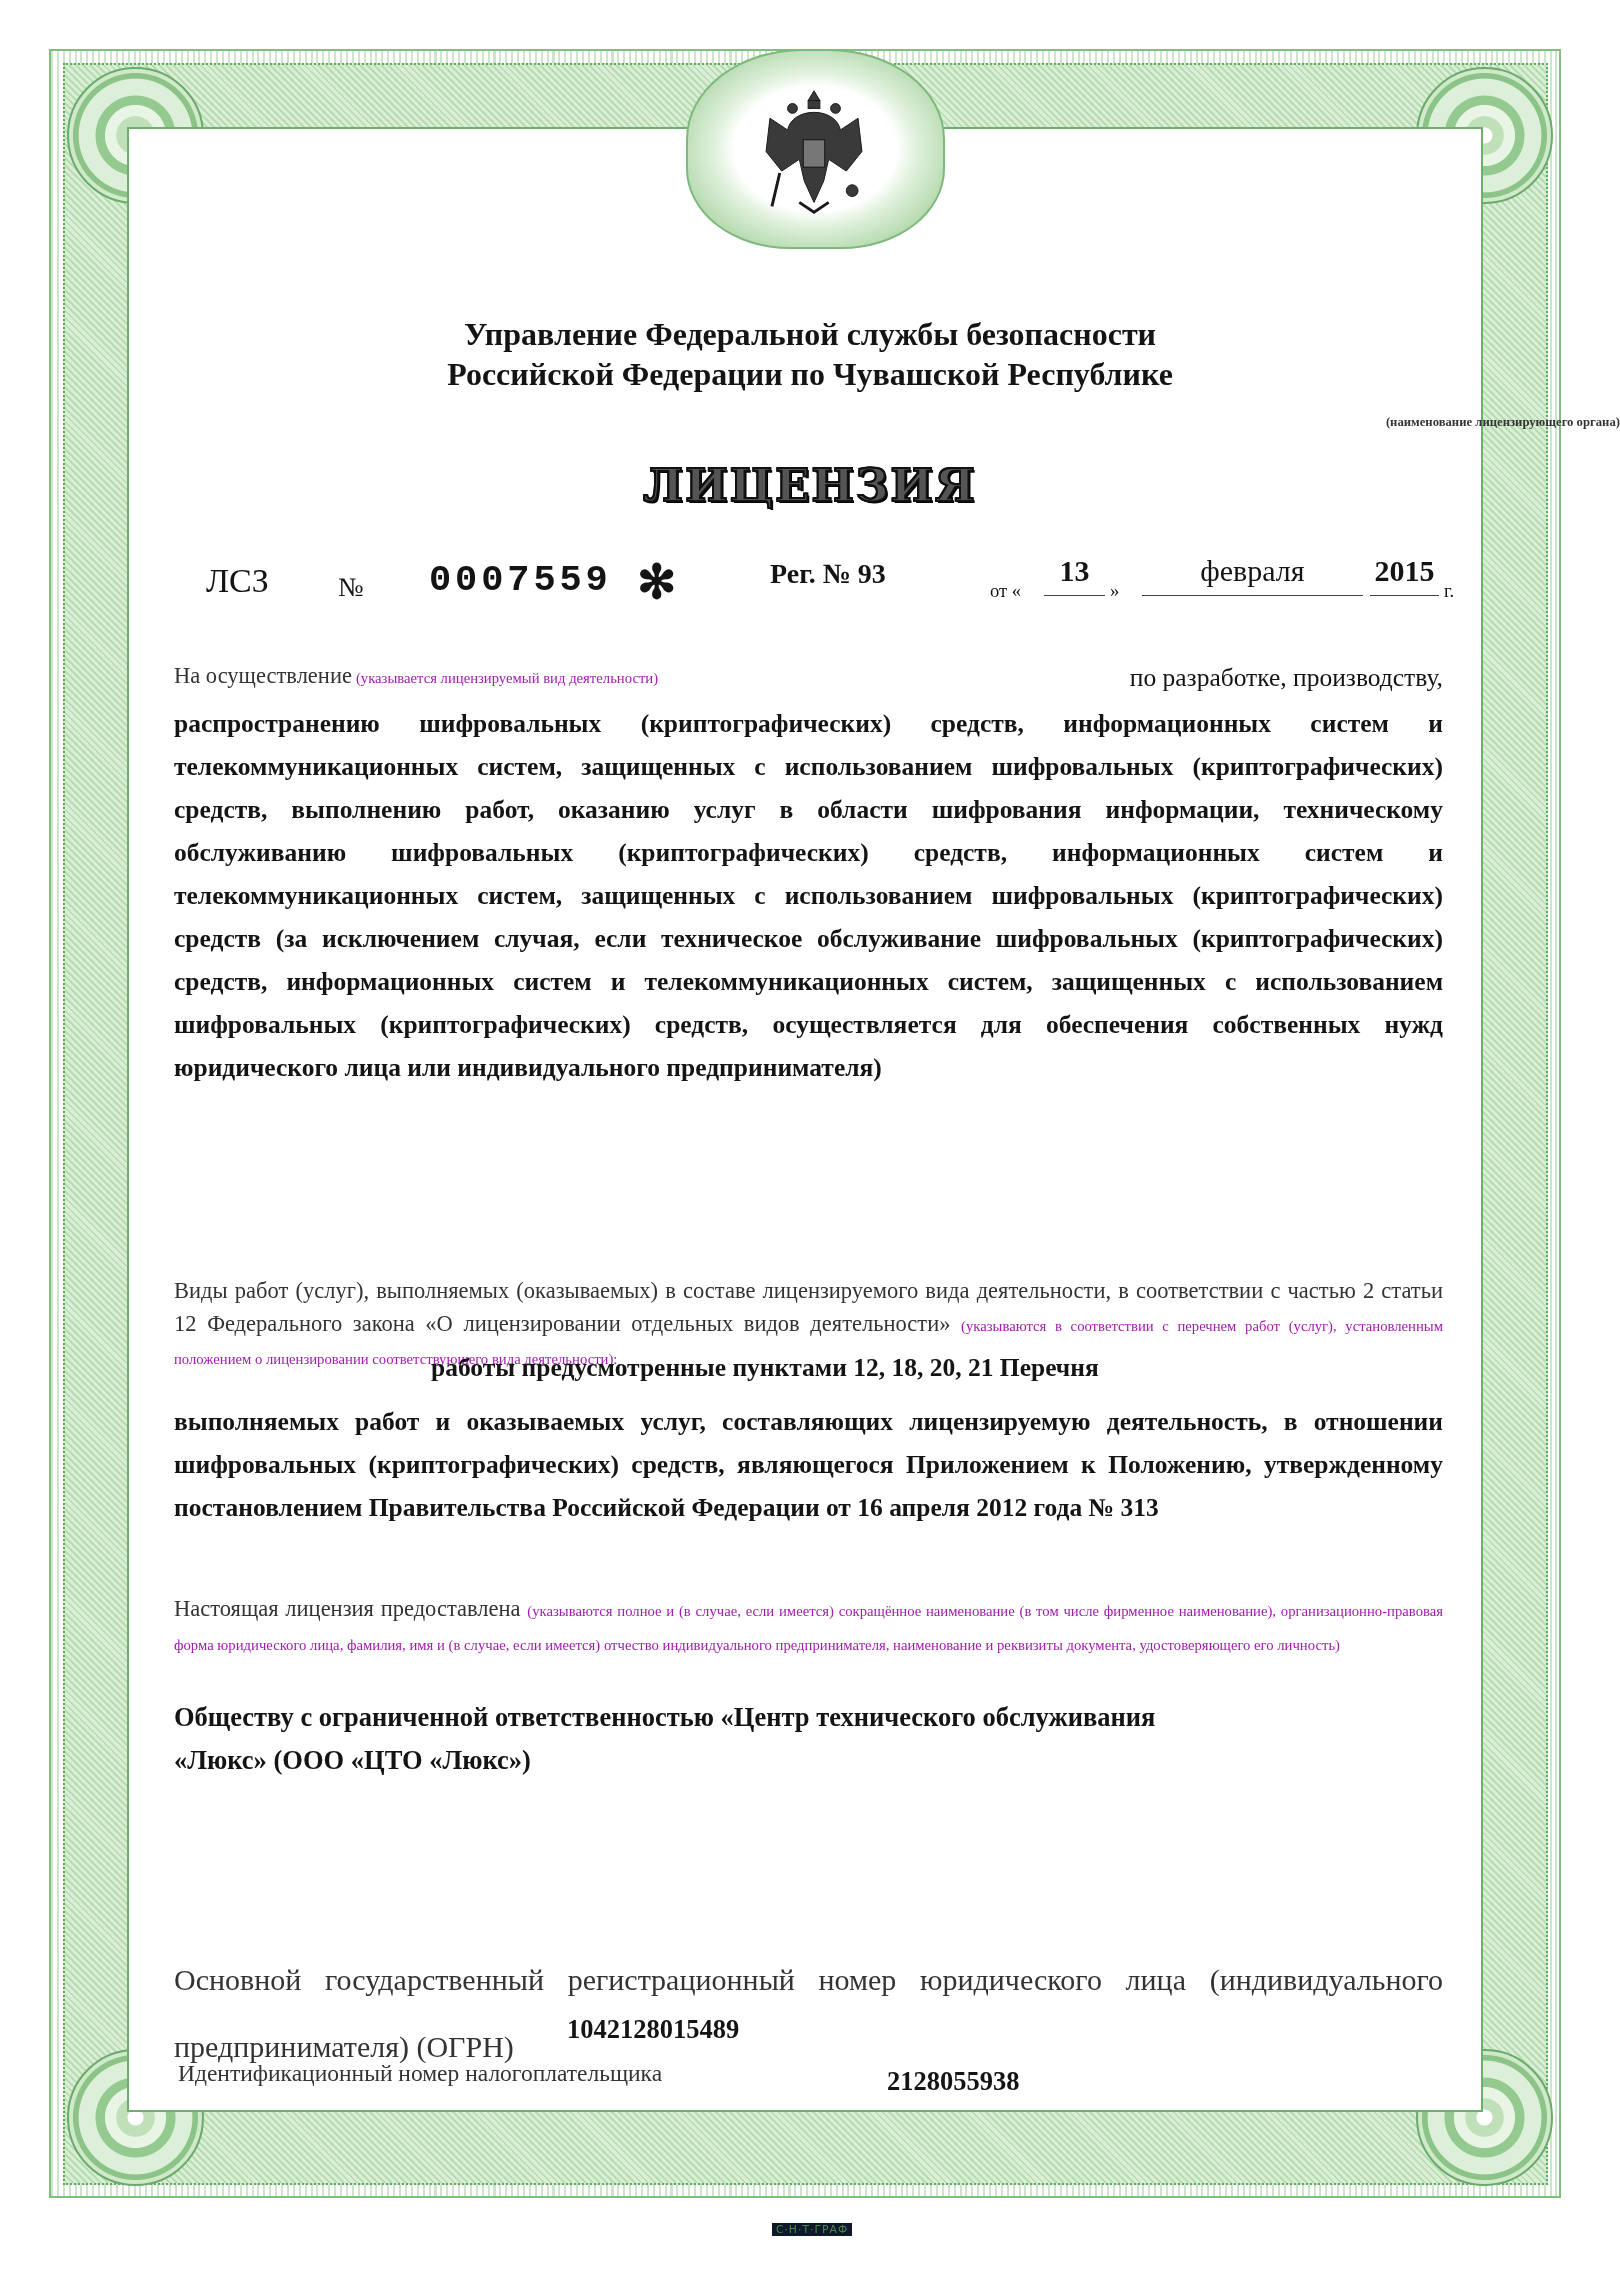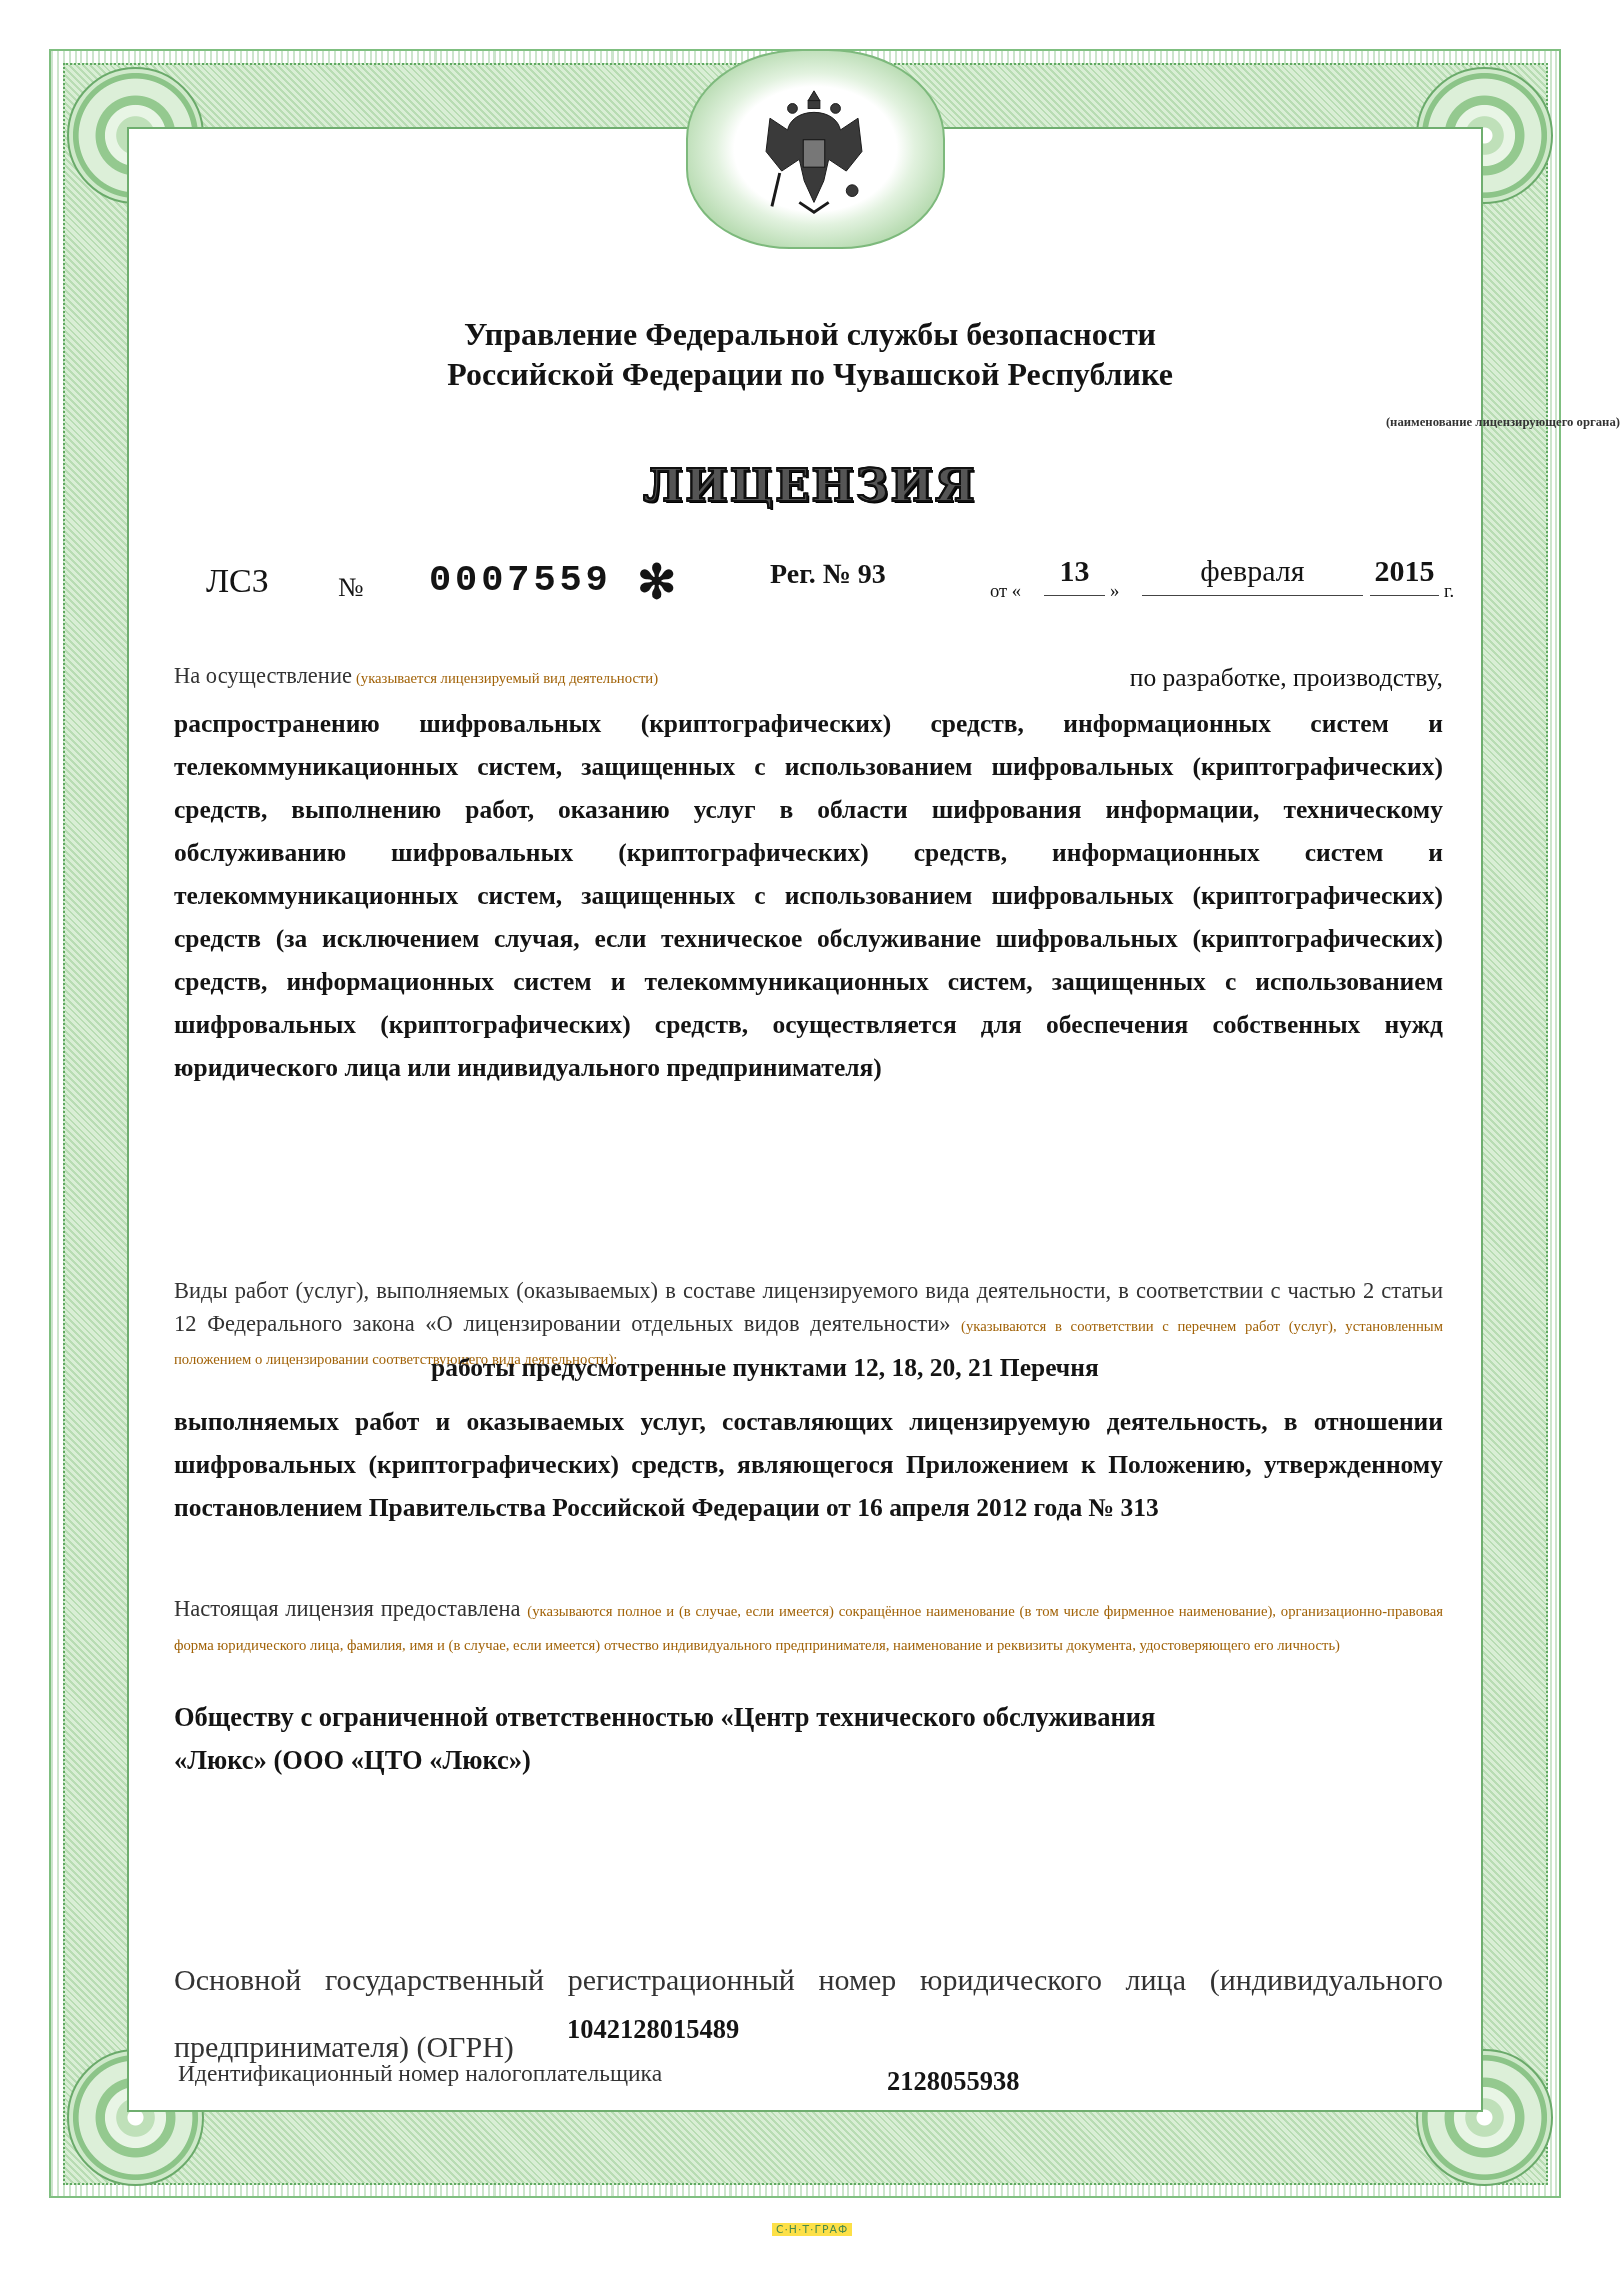--- a/index.html
+++ b/index.html
@@ -73,21 +73,21 @@
     .day-line { left: 838px; top: 41px; width: 61px; }
     .q-close { left: 904px; top: 25.5px; font-size: 18.6px; }
     .month { left: 936px; top: 0; width: 221px; text-align: center; font-size: 30px; font-weight: normal; }
     .month-line { left: 936px; top: 41px; width: 221px; }
     .year { left: 1164px; top: 0; width: 69px; text-align: center; font-size: 30px; font-weight: bold; }
     .year-line { left: 1164px; top: 41px; width: 69px; }
     .g { left: 1238px; top: 25.5px; font-size: 18.6px; }
 
     .block { position: absolute; left: 174px; width: 1269px; }
     .label { font-size: 22.5px; color: #333; }
-    .small { font-size: 14.7px; color: #a16207; }
+    .small { font-size: 14.7px; color: #a21caf; }
     .bold-text { font-weight: bold; font-size: 25.5px; line-height: 43px; text-align: justify; }
     .activity-intro { top: 663px; height: 39px; }
     .activity-first { position: absolute; right: 0; top: 0; font-weight: normal; font-size: 25.5px; }
     .activity-body { top: 702px; text-align-last: left; }
 
     .works { top: 1274px; font-size: 22.5px; color: #333; line-height: 33px; text-align: justify; }
     .works .small { font-size: 14.7px; line-height: 23.5px; }
     .works-first { position: absolute; left: 431px; top: 1353px; font-weight: bold; font-size: 25.5px; }
     .works-body { top: 1400px; }
 
@@ -95,21 +95,21 @@
     .grantee .small { font-size: 14.7px; }
     .company { top: 1696px; font-weight: bold; font-size: 26.5px; line-height: 43px; }
 
     .ogrn-label { top: 1946px; font-size: 30px; color: #333; line-height: 67px; text-align: justify; }
     .ogrn-value { position: absolute; left: 567px; top: 2014px; font-weight: bold; font-size: 26.5px; }
     .inn-label { position: absolute; left: 178px; top: 2060px; font-size: 23.5px; color: #333; }
     .inn-value { position: absolute; left: 887px; top: 2066px; font-weight: bold; font-size: 26.5px; }
 
     .printer {
       position: absolute; left: 772px; top: 2223px; font-size: 10.8px; color: #4a8a4a;
-      background: #fde047; padding: 0 3.9px; letter-spacing: 1px; font-family: "DejaVu Sans", sans-serif;
+      background: #0f172a; padding: 0 3.9px; letter-spacing: 1px; font-family: "DejaVu Sans", sans-serif;
     }
   </style>
 </head>
 <body>
 
 <div class="frame-outer"></div>
 <div class="frame-band"></div>
 <div class="rosette" style="left:67px;top:67px;"></div>
 <div class="rosette" style="left:1416px;top:67px;"></div>
 <div class="rosette" style="left:67px;top:2049px;"></div>

